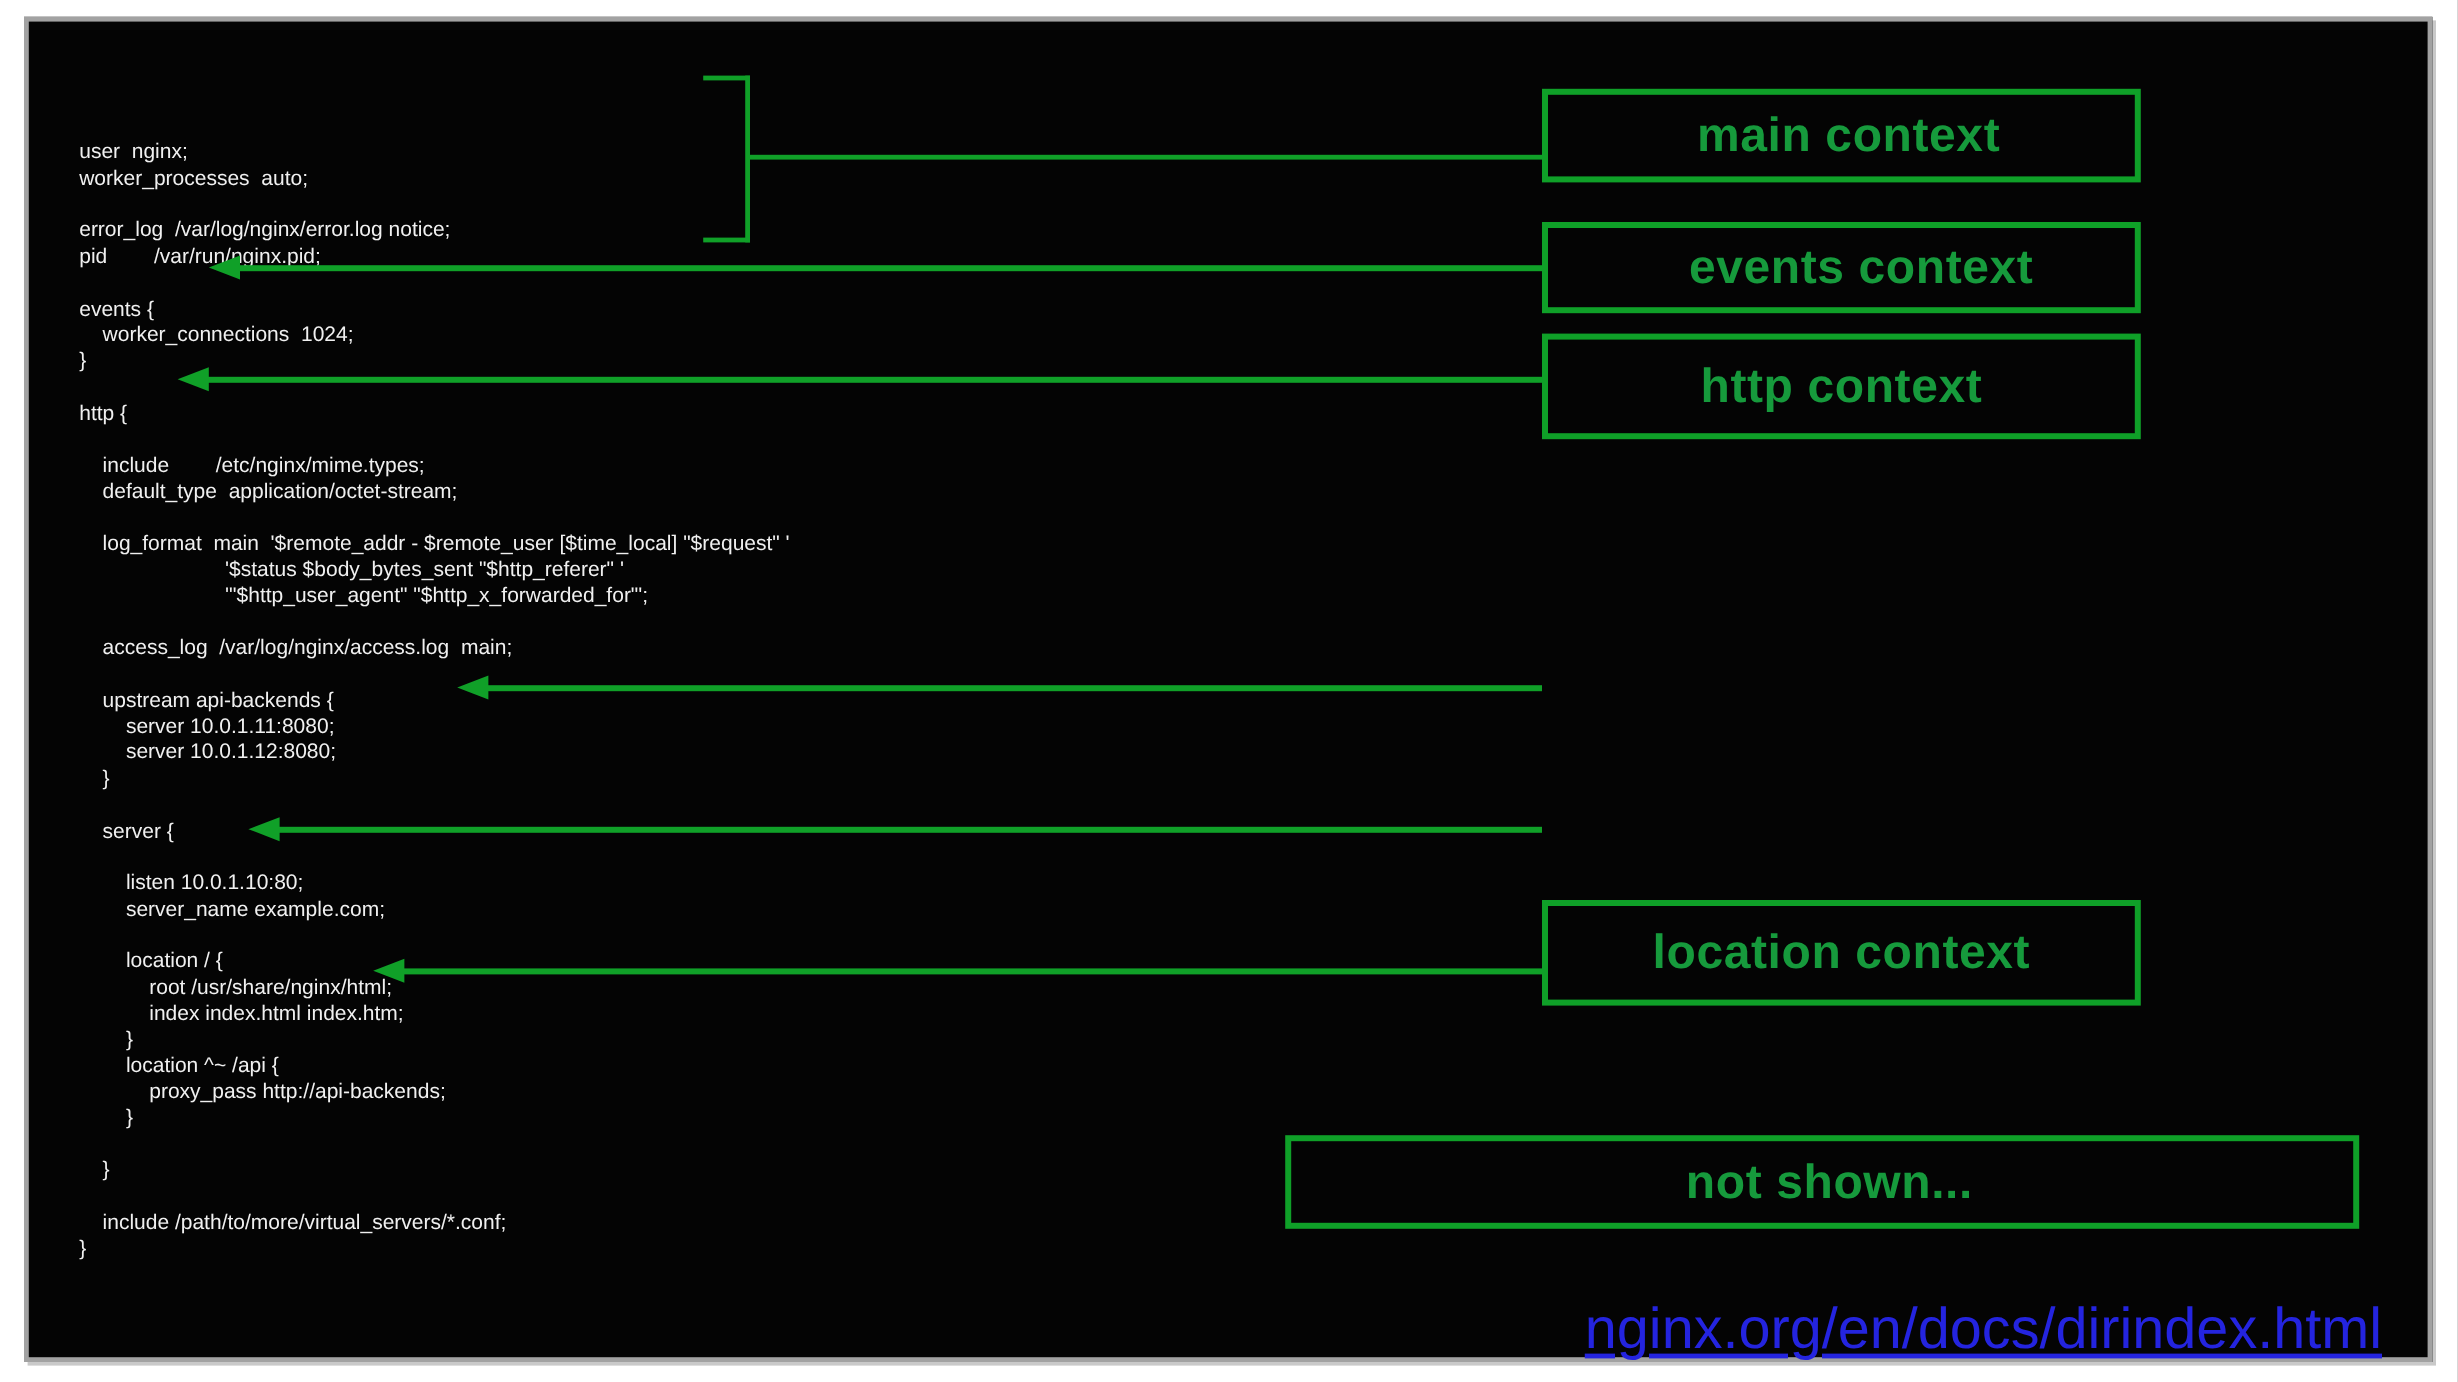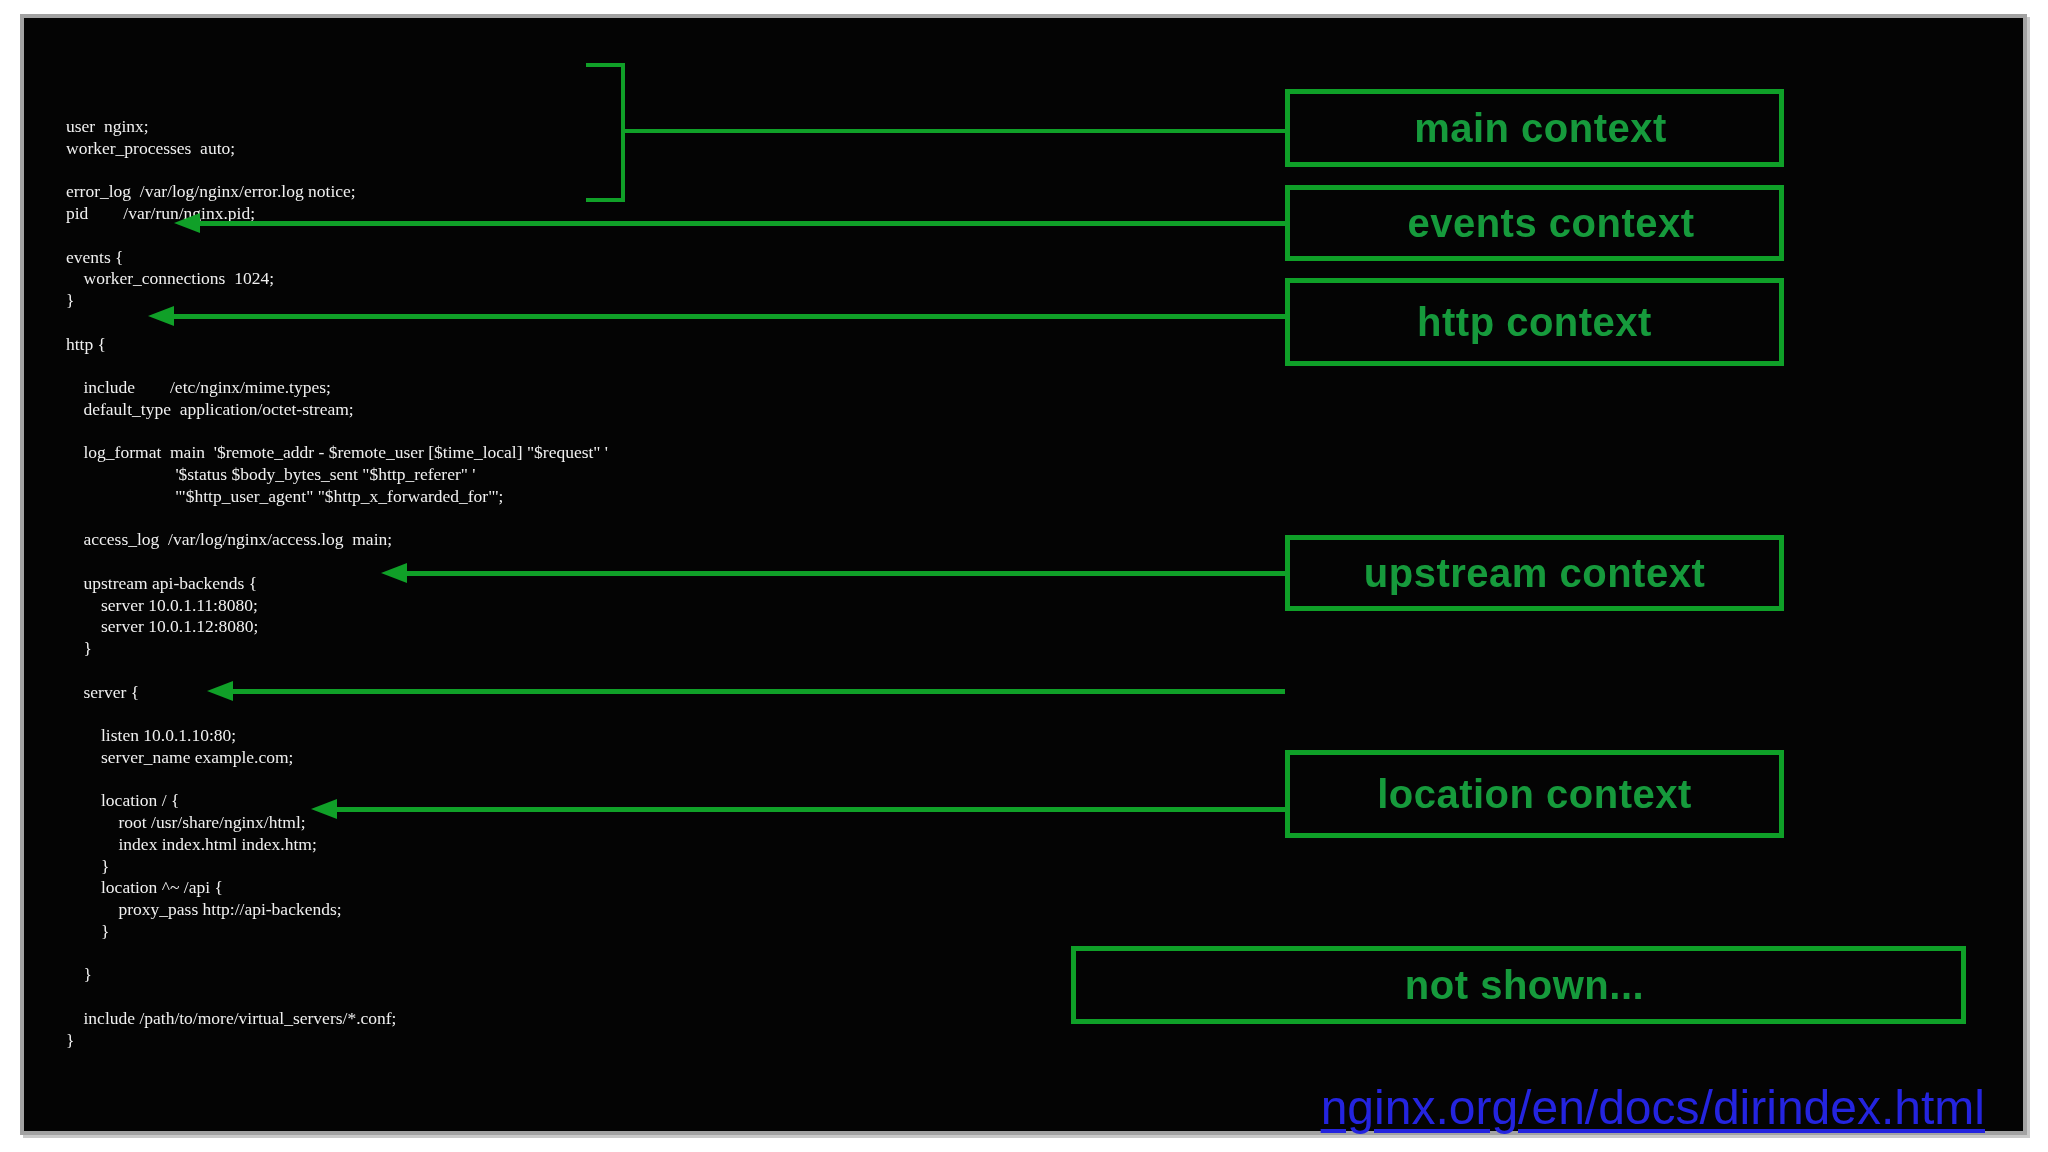--- a/index.html
+++ b/index.html
@@ -12,21 +12,21 @@
   #canvas {
     position: absolute; left: 20px; top: 14px; width: 2007px; height: 1121px;
     background: #040404;
     border: 4px solid #a2a2a2;
     box-shadow: 3px 3px 0 #c9c9c9;
   }
   
   #config-code {
     position: absolute; left: 66px; top: 116px; z-index: 1;
     color: #f0f0f0;
-    font-family: Liberation Serif, serif;
+    font-family: Liberation Sans, sans-serif;
     font-size: 17.5px; line-height: 21.75px;
     white-space: pre;
   }
   
   .gline { position: absolute; background: #10a028; z-index: 2; }
   
   .ahead {
     position: absolute; width: 0; height: 0; z-index: 2;
     border-top: 10px solid transparent;
     border-bottom: 10px solid transparent;
@@ -37,21 +37,21 @@
     position: absolute; left: 1285px; width: 499px;
     border: 5px solid #0fa028;
     background: transparent;
     display: flex; align-items: center; justify-content: center;
     z-index: 3;
   }
   .ctx-label {
     color: #169a3c; font-weight: bold; font-size: 40px;
     letter-spacing: 0.5px; white-space: nowrap;
   }
-  #box-main     { top: 89px;  height: 78px; padding-left: 12px; }
+  #box-main     { top: 74px;  height: 78px; padding-left: 12px; }
   #box-events   { top: 185px; height: 76px; padding-left: 33px; }
   #box-http     { top: 278px; height: 88px; }
   #box-upstream { top: 535px; height: 76px; }
   #box-server   { top: 653px; height: 76px; }
   #box-location { top: 750px; height: 88px; }
   
   #box-stream {
     position: absolute; left: 1071px; top: 946px; width: 895px; height: 78px;
     border: 5px solid #0fa028;
     display: flex; align-items: center; z-index: 3;
@@ -138,23 +138,20 @@
 
   <div class="ctx-box" id="box-main">
     <span class="ctx-label">main context</span>
   </div>
   <div class="ctx-box" id="box-events">
     <span class="ctx-label">events context</span>
   </div>
   <div class="ctx-box" id="box-http">
     <span class="ctx-label">http context</span>
   </div>
-  <div class="ctx-box" id="box-upstream">
-    <span class="ctx-label">upstream context</span>
-  </div>
   <div class="ctx-box" id="box-location">
     <span class="ctx-label">location context</span>
   </div>
 
   <div id="box-stream">
     <span class="half ctx-label">not shown...</span>
   </div>
 
   <a id="footer-link">nginx.org/en/docs/dirindex.html</a>
 

